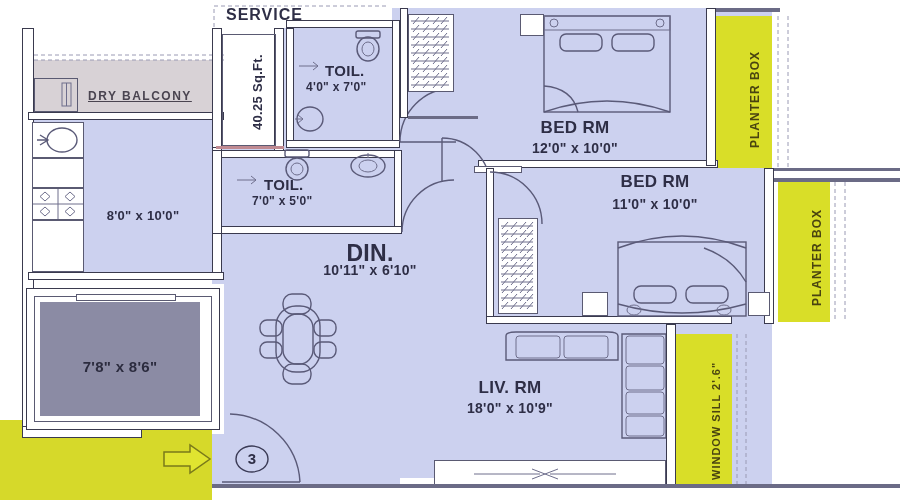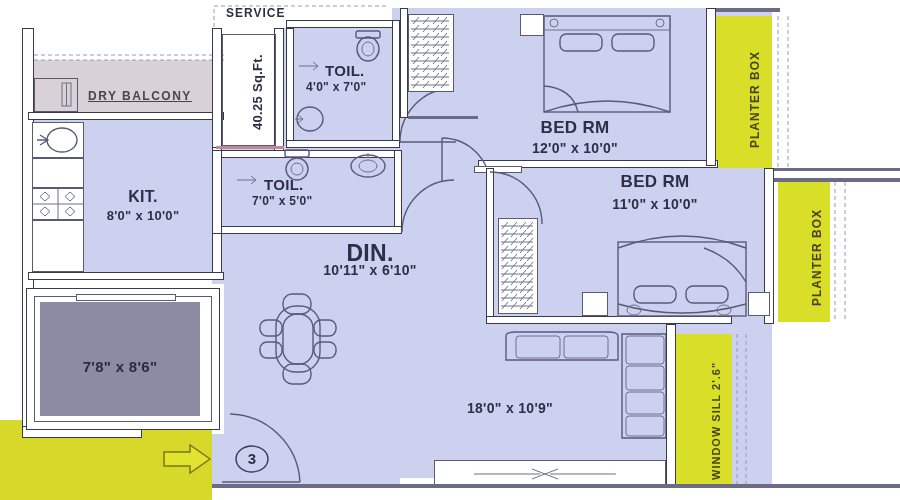--- a/index.html
+++ b/index.html
@@ -137,41 +137,40 @@
       <line class="stroke-t" x1="25" y1="0" x2="25" y2="30"></line>
       <line class="stroke-t" x1="0" y1="15" x2="50" y2="15"></line>
       <path class="stroke-t" d="M12 3 L17 7.5 L12 12 L7 7.5 Z"></path>
       <path class="stroke-t" d="M37 3 L42 7.5 L37 12 L32 7.5 Z"></path>
       <path class="stroke-t" d="M12 18 L17 22.5 L12 27 L7 22.5 Z"></path>
       <path class="stroke-t" d="M37 18 L42 22.5 L37 27 L32 22.5 Z"></path>
     </svg>
   </div>
   <div class="abs wall-thin" style="left:32px;top:220px;width:52px;height:52px;"></div>
 
-  <div class="abs txt rm-name center" style="left:88px;top:188px;width:110px;">KIT.</div>
   <div class="abs txt rm-dim center" style="left:78px;top:208px;width:130px;">8'0" x 10'0"</div>
 
   <div class="abs wall" style="left:26px;top:288px;width:194px;height:142px;"></div>
   <div class="abs wall-thin" style="left:34px;top:296px;width:178px;height:126px;"></div>
   <div class="abs fill-lift" style="left:40px;top:302px;width:160px;height:114px;"></div>
   <div class="abs wall-thin" style="left:76px;top:294px;width:100px;height:7px;"></div>
   <div class="abs txt rm-dim lift-txt center" style="left:45px;top:358px;width:150px;font-size:15px;">7'8" x 8'6"</div>
 
   <div class="abs" style="left:162px;top:442px;width:52px;height:34px;">
     <svg width="52" height="34">
       <path class="arrow-y" d="M2 10 L28 10 L28 3 L48 17 L28 31 L28 24 L2 24 Z"></path>
     </svg>
   </div>
 
   <div class="abs" style="left:212px;top:4px;width:176px;height:24px;">
     <svg width="176" height="24">
       <path class="dash" d="M2 23 L2 2 L176 2"></path>
     </svg>
   </div>
-  <div class="abs txt" style="left:226px;top:6px;font-size:12px;letter-spacing:1px;">SERVICE</div>
+  <div class="abs txt" style="left:226px;top:6px;font-size:16px;letter-spacing:1px;">SERVICE</div>
 
   <div class="abs wall" style="left:212px;top:28px;width:10px;height:120px;"></div>
   <div class="abs wall" style="left:274px;top:28px;width:10px;height:124px;"></div>
   <div class="abs wall-thin" style="left:222px;top:34px;width:54px;height:112px;background:transparent;border-width:1px;"></div>
   <div class="abs txt rot90" style="left:250px;top:130px;font-size:13px;">40.25 Sq.Ft.</div>
 
   <div class="abs" style="left:216px;top:146px;width:68px;height:3px;background:#c08a92;"></div>
 
   <div class="abs wall" style="left:286px;top:28px;width:8px;height:118px;"></div>
   <div class="abs wall" style="left:286px;top:20px;width:114px;height:8px;"></div>
@@ -340,20 +339,21 @@
       <rect class="stroke" x="25" y="76" width="28" height="20" rx="9"></rect>
       <rect class="stroke" x="2" y="32" width="22" height="16" rx="7"></rect>
       <rect class="stroke" x="2" y="54" width="22" height="16" rx="7"></rect>
       <rect class="stroke" x="56" y="32" width="22" height="16" rx="7"></rect>
       <rect class="stroke" x="56" y="54" width="22" height="16" rx="7"></rect>
       <rect class="stroke" x="18" y="18" width="44" height="66" rx="20"></rect>
       <rect class="stroke" x="25" y="26" width="30" height="50" rx="14"></rect>
     </svg>
   </div>
 
+  <div class="abs txt rm-name center" style="left:430px;top:378px;width:160px;font-size:17px;">LIV. RM</div>
   <div class="abs txt rm-dim center" style="left:410px;top:400px;width:200px;font-size:14px;">18'0" x 10'9"</div>
 
   <div class="abs" style="left:502px;top:330px;width:170px;height:112px;">
     <svg width="170" height="112">
       <path class="stroke" d="M4 6 L4 30 L116 30 L116 6"></path>
       <path class="stroke" d="M4 6 Q4 2 14 2 L106 2 Q116 2 116 6"></path>
       <rect class="stroke-t" x="14" y="6" width="44" height="22" rx="3"></rect>
       <rect class="stroke-t" x="62" y="6" width="44" height="22" rx="3"></rect>
       <path class="stroke" d="M120 4 L164 4 L164 108 L120 108 Z"></path>
       <rect class="stroke-t" x="124" y="6" width="38" height="28" rx="3"></rect>

